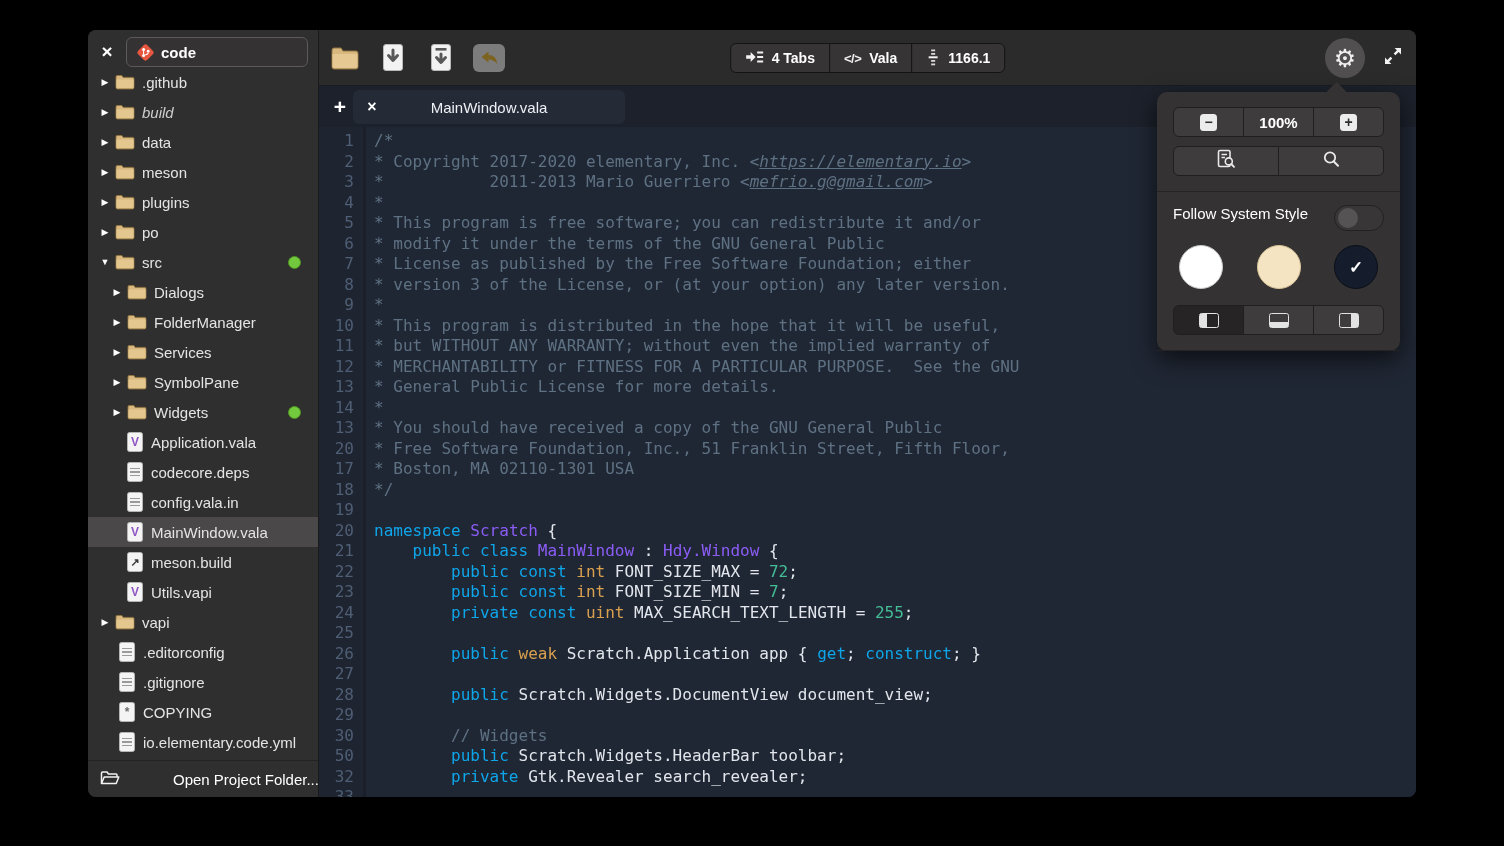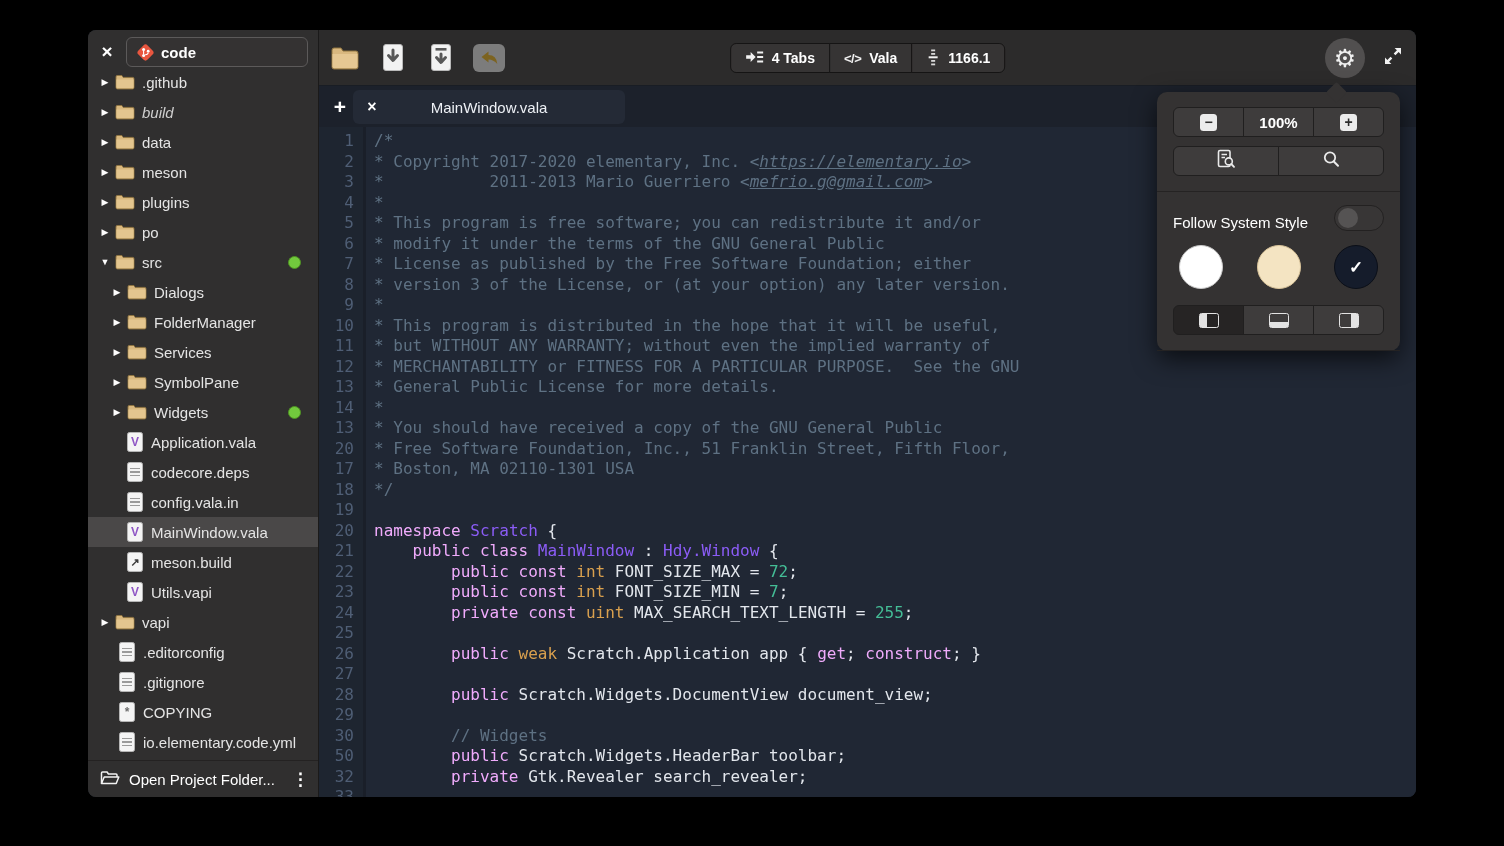--- a/index.html
+++ b/index.html
@@ -21,21 +21,21 @@
   .tree-ic { position:absolute; display:flex; align-items:center; justify-content:center; }
   .tree-label { position:absolute; white-space:nowrap; }
   .dot-badge { position:absolute; right:17px; width:13px; height:13px; border-radius:50%; background:#72c93d; border:1px solid #4f9422; }
   .file-chip { width:16px; height:20px; background:#f4f4f4; border:1px solid #b5b5b5; border-radius:2.5px; display:flex; align-items:center; justify-content:center; font-weight:bold; }
   .file-chip.vala { color:#8f57c5; font-size:12px; }
   .file-chip.script { color:#3a3a3a; font-size:11px; }
   .file-chip.license { color:#6d6d6d; font-size:12px; }
   .file-chip.text { flex-direction:column; gap:2px; justify-content:center; }
   .file-chip.text i { display:block; width:10px; height:1.6px; background:#9a9a9a; }
   .sb-footer { flex:none; height:37px; border-top:1px solid #242222; display:flex; align-items:center; gap:9px; padding:0 10px 0 12px; color:#fff; font-size:15px; }
-  .sb-footer .flabel { flex:1; white-space:nowrap; }
+  .sb-footer .flabel { flex:1; white-space:nowrap;margin-left:44px; }
   .kebab { color:#fff; font-size:17px; font-weight:bold; width:16px; text-align:center; letter-spacing:0; }
 
   
   .main { flex:1; display:flex; flex-direction:column; border-left:1px solid #1b1a1a; min-width:0; position:relative; }
   .headerbar { height:56px; flex:none; background:#2c2b2b; border-bottom:1px solid #191d24; display:flex; position:relative; }
   .tb-icons { display:flex; align-items:center; gap:16px; padding-left:10px; }
   .tb-icon { width:32px; height:32px; display:flex; align-items:center; justify-content:center; }
   .undo-chip { width:32px; height:28px; background:#8b8b8b; border-radius:6px; display:flex; align-items:center; justify-content:center; opacity:.85; }
   .hb-center { position:absolute; left:50%; top:13px; transform:translateX(-50%); display:flex; }
   .hb-btn { display:flex; align-items:center; gap:8px; height:30px; padding:0 14px; background:#363434; border:1px solid #151414; color:#fff; font-size:14px; font-weight:700; margin-left:-1px; white-space:nowrap; }
@@ -53,39 +53,39 @@
   .tab-close { color:#fff; font-size:16px; font-weight:bold; width:18px; text-align:center; }
   .tab-title { flex:1; text-align:center; color:#edf0f5; font-size:15px; padding-right:18px; white-space:nowrap; }
 
   
   .editor { flex:1; display:flex; overflow:hidden; background:#202734; font-family:"DejaVu Sans Mono",monospace; font-size:16px; line-height:20.5px; }
   .gutter { width:47px; flex:none; background:#1e2530; border-right:3px solid #1a1f29; padding:4px 9px 0 0; text-align:right; color:#4f5e75; }
   .codecol { flex:1; padding:4px 0 0 8px; overflow:hidden; }
   .cl { white-space:pre; }
   .c { color:#5e7183; }
   .a { color:#5e7183; font-style:italic; text-decoration:underline; }
-  .k { color:#f0abfc; }
+  .k { color:#0ea5e9; }
   .t { color:#d9a04e; }
   .y { color:#8b5cf6; }
   .n { color:#44bd96; }
   .p { color:#e2e6ec; }
 
   
   .popover { position:absolute; left:1069px; top:62px; width:243px; background:#343232; border-radius:10px; box-shadow:0 8px 24px rgba(0,0,0,.65); z-index:50; color:#fff; }
   .popover::before { content:""; position:absolute; top:-7px; left:172px; width:15px; height:15px; background:#343232; transform:rotate(45deg); border-radius:2px; }
   .pop-section { padding:15px 16px 15px; display:flex; flex-direction:column; gap:9px; border-bottom:1px solid #252323; }
   .btn-group { display:flex; }
   .pop-btn { height:30px; background:#3e3c3c; border:1px solid #201f1f; display:flex; align-items:center; justify-content:center; margin-left:-1px; color:#fff; }
   .pop-btn:first-child { border-radius:6px 0 0 6px; margin-left:0; }
   .pop-btn:last-child { border-radius:0 6px 6px 0; }
   .pop-btn.active { background:#262424; }
   .zoom-chip { width:17px; height:17px; background:#ececec; border-radius:3.5px; color:#2e2e2e; font-weight:bold; font-size:14px; line-height:16px; text-align:center; }
   .zoom-level { font-size:15px; font-weight:700; }
   .style-section { padding:13px 16px 15px; border-bottom:1px solid #252323; }
-  .follow-row { display:flex; align-items:flex-end; justify-content:space-between; margin-bottom:14px; }
+  .follow-row { display:flex; align-items:flex-start; justify-content:space-between; margin-bottom:14px; }
   .follow-label { font-size:15px; color:#fff; }
   .toggle { width:50px; height:26px; border-radius:13px; background:#383636; border:1px solid #232121; position:relative; }
   .toggle .knob { position:absolute; left:3px; top:2px; width:20px; height:20px; border-radius:50%; background:#555353; }
   .circles-row { display:flex; justify-content:space-between; padding:0 6px; margin-bottom:16px; }
   .style-circle { width:44px; height:44px; border-radius:50%; display:flex; align-items:center; justify-content:center; }
   .style-circle.light { background:#fff; border:1px solid #c9c9c9; }
   .style-circle.sepia { background:#f4e4c2; border:1px solid #d9c49a; }
   .style-circle.dark { background:#151c2b; border:1px solid #0b0f18; }
   .style-check { color:#fff; font-size:17px; font-weight:bold; }
   .layout-row { display:flex; }

